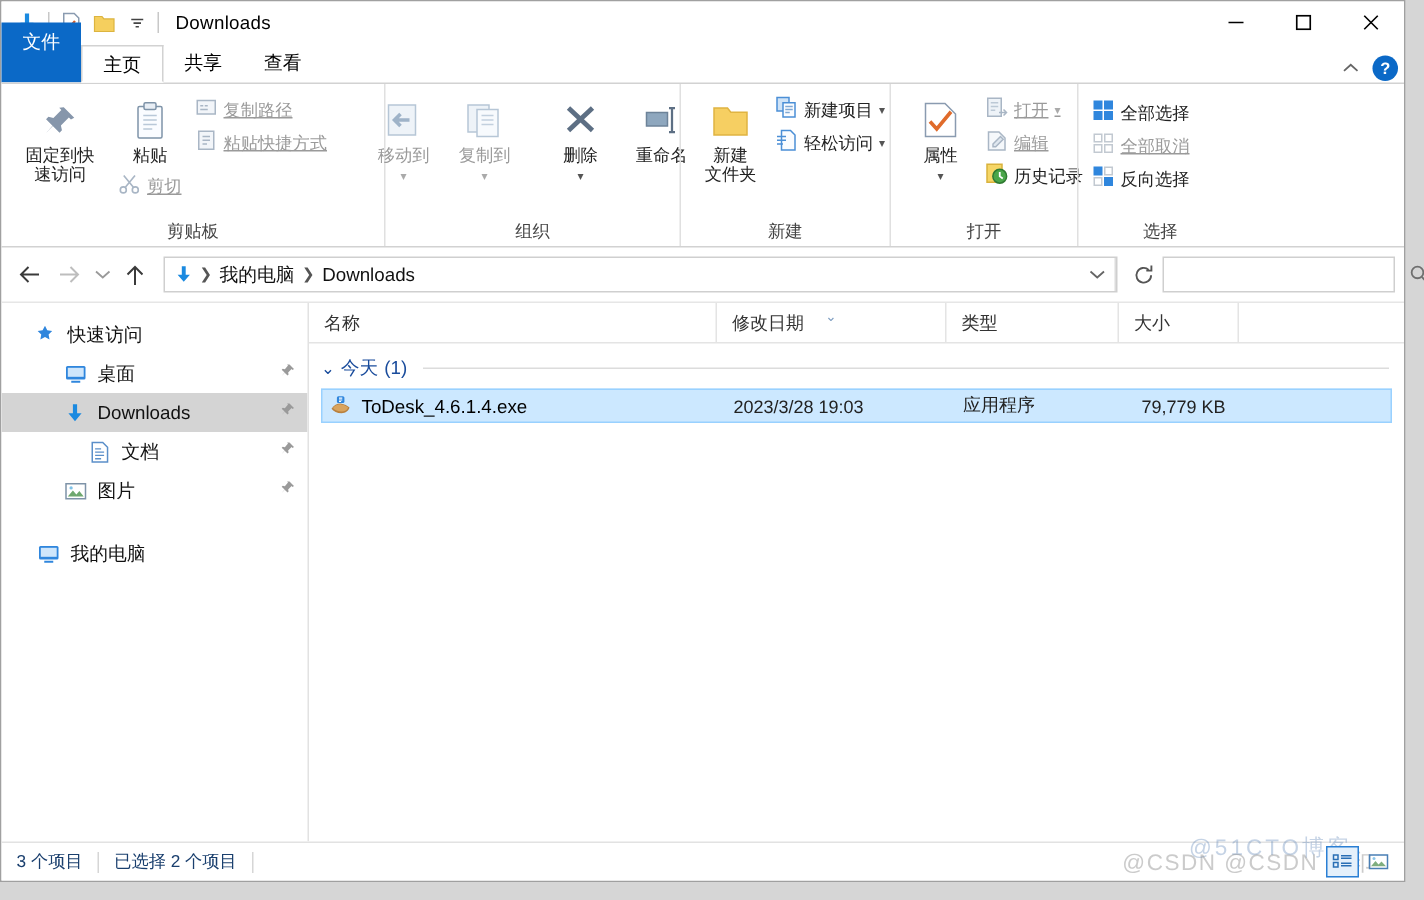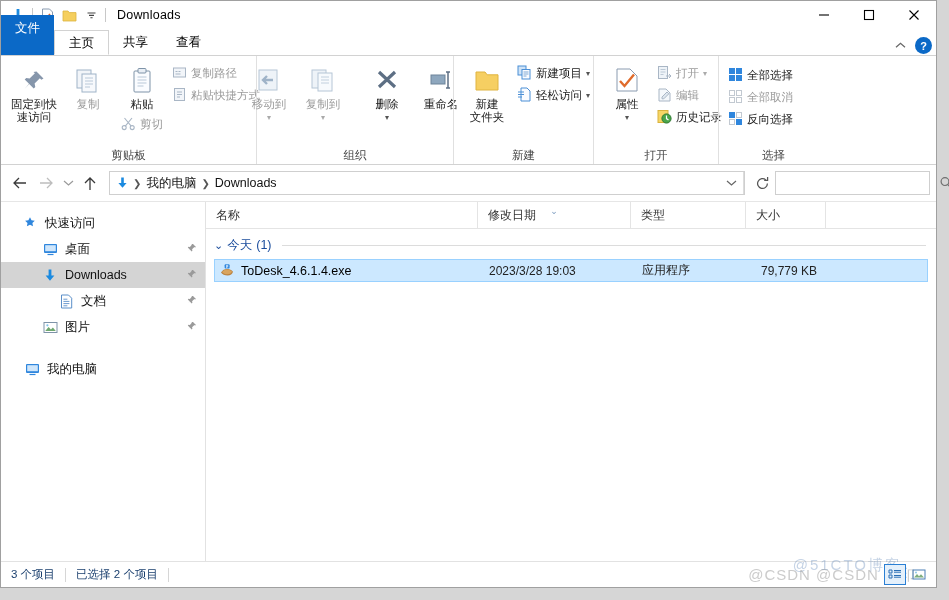--- a/index.html
+++ b/index.html
@@ -38,21 +38,21 @@
   .group{display:flex;flex-direction:column;position:relative;box-sizing:border-box;padding-top:4px;}
   .group + .group{border-left:1px solid #e0e0e0;}
   .group-body{flex:1;display:flex;align-items:flex-start;padding:0 6px;}
   .group-title{text-align:center;font-size:11.5px;color:#444;height:17px;line-height:17px;}
 
   .bigbtn{width:auto;min-width:46px;padding:2px 4px;display:flex;flex-direction:column;align-items:center;text-align:center;font-size:11.5px;color:#222;line-height:13px;}
   .bigbtn .bi{height:34px;display:flex;align-items:flex-end;justify-content:center;margin-bottom:2px;}
   .bigbtn.dis{color:#9a9a9a;}
   .smallcol{display:flex;flex-direction:column;padding-top:2px;}
   .smallbtn{display:flex;align-items:center;gap:4px;font-size:11.5px;color:#222;height:22px;padding:0 3px;white-space:nowrap;}
-  .smallbtn.dis{color:#9a9a9a;}
+  .smallbtn.dis{color:#9a9a9a;text-decoration:underline;}
   .caret{font-size:8px;color:#555;}
   .caret-dim{font-size:8px;color:#aaa;}
   .subsep{width:1px;align-self:stretch;background:#e0e0e0;margin:2px 5px 2px;}
 
   
   .navbar{flex:0 0 36px;height:36px;display:flex;align-items:center;background:#fff;padding:0 6px;box-sizing:border-box;}
   .navbtn{width:26px;height:26px;display:flex;align-items:center;justify-content:center;color:#3a3a3a;}
   .navbtn.dim{color:#bdbdbd;}
   .navbtn.sm{width:18px;}
   .addrbox{flex:1;height:24px;border:1px solid #cfcfcf;display:flex;align-items:center;box-sizing:border-box;margin:0 4px 0 6px;background:#fff;}
@@ -168,30 +168,20 @@
           <span class="bi">
             <svg width="30" height="30" viewBox="0 0 30 30">
                 <g fill="#8696ab">
                   <path d="M17.5 5.5l7 7-2.2 1.2-1.4-1.4-5.3 5.3.7 3.3-1.6 1.6-4.5-4.5-4.6 4.9 4.4-5.1-4.3-4.3 1.6-1.6 3.3.7 5.3-5.3-1.4-1.4z"></path>
                 </g>
               </svg>
           </span>
           <span style="white-space:pre-line">固定到快
 速访问</span>
         </div>
-        <div class="bigbtn dis" style="width:44px">
-          <span class="bi">
-            <svg width="30" height="30" viewBox="0 0 30 30">
-                <rect x="4" y="4" width="14" height="18" fill="#f2f5f9" stroke="#9fb3c8"></rect>
-                <rect x="9" y="8" width="14" height="18" fill="#f7f9fc" stroke="#9fb3c8"></rect>
-                <path d="M12 12h8M12 15h8M12 18h8M12 21h5" stroke="#b9c8d8"></path>
-              </svg>
-          </span>
-          <span>复制</span>
-        </div>
         <div style="display:flex;flex-direction:column;align-items:center">
           <div class="bigbtn" style="width:46px">
             <span class="bi">
               <svg width="30" height="30" viewBox="0 0 30 30">
                   <rect x="7" y="5" width="16" height="21" rx="1" fill="#fafcff" stroke="#7e93a8"></rect>
                   <rect x="11" y="2.5" width="8" height="4.5" rx="1" fill="#e8eef5" stroke="#7e93a8"></rect>
                   <path d="M10.5 11h9M10.5 14h9M10.5 17h9M10.5 20h6" stroke="#b9c8d8"></path>
                 </svg>
             </span>
             <span>粘贴</span>

